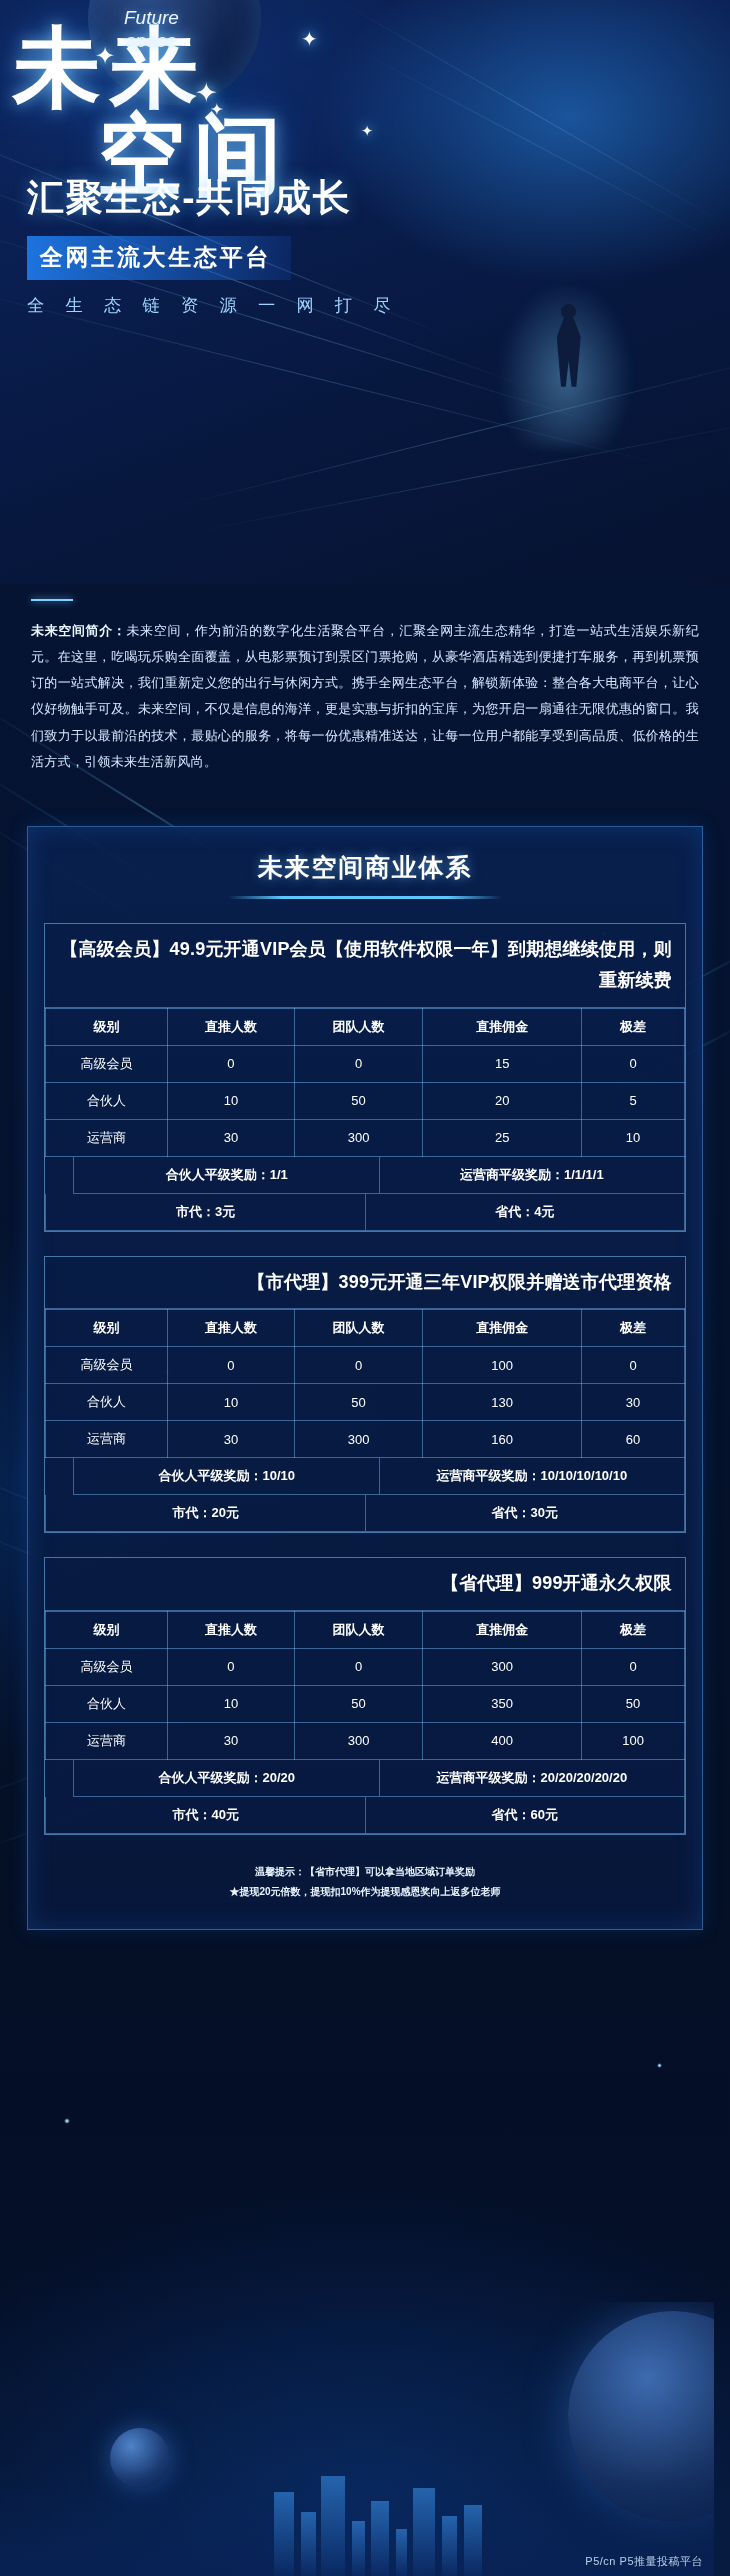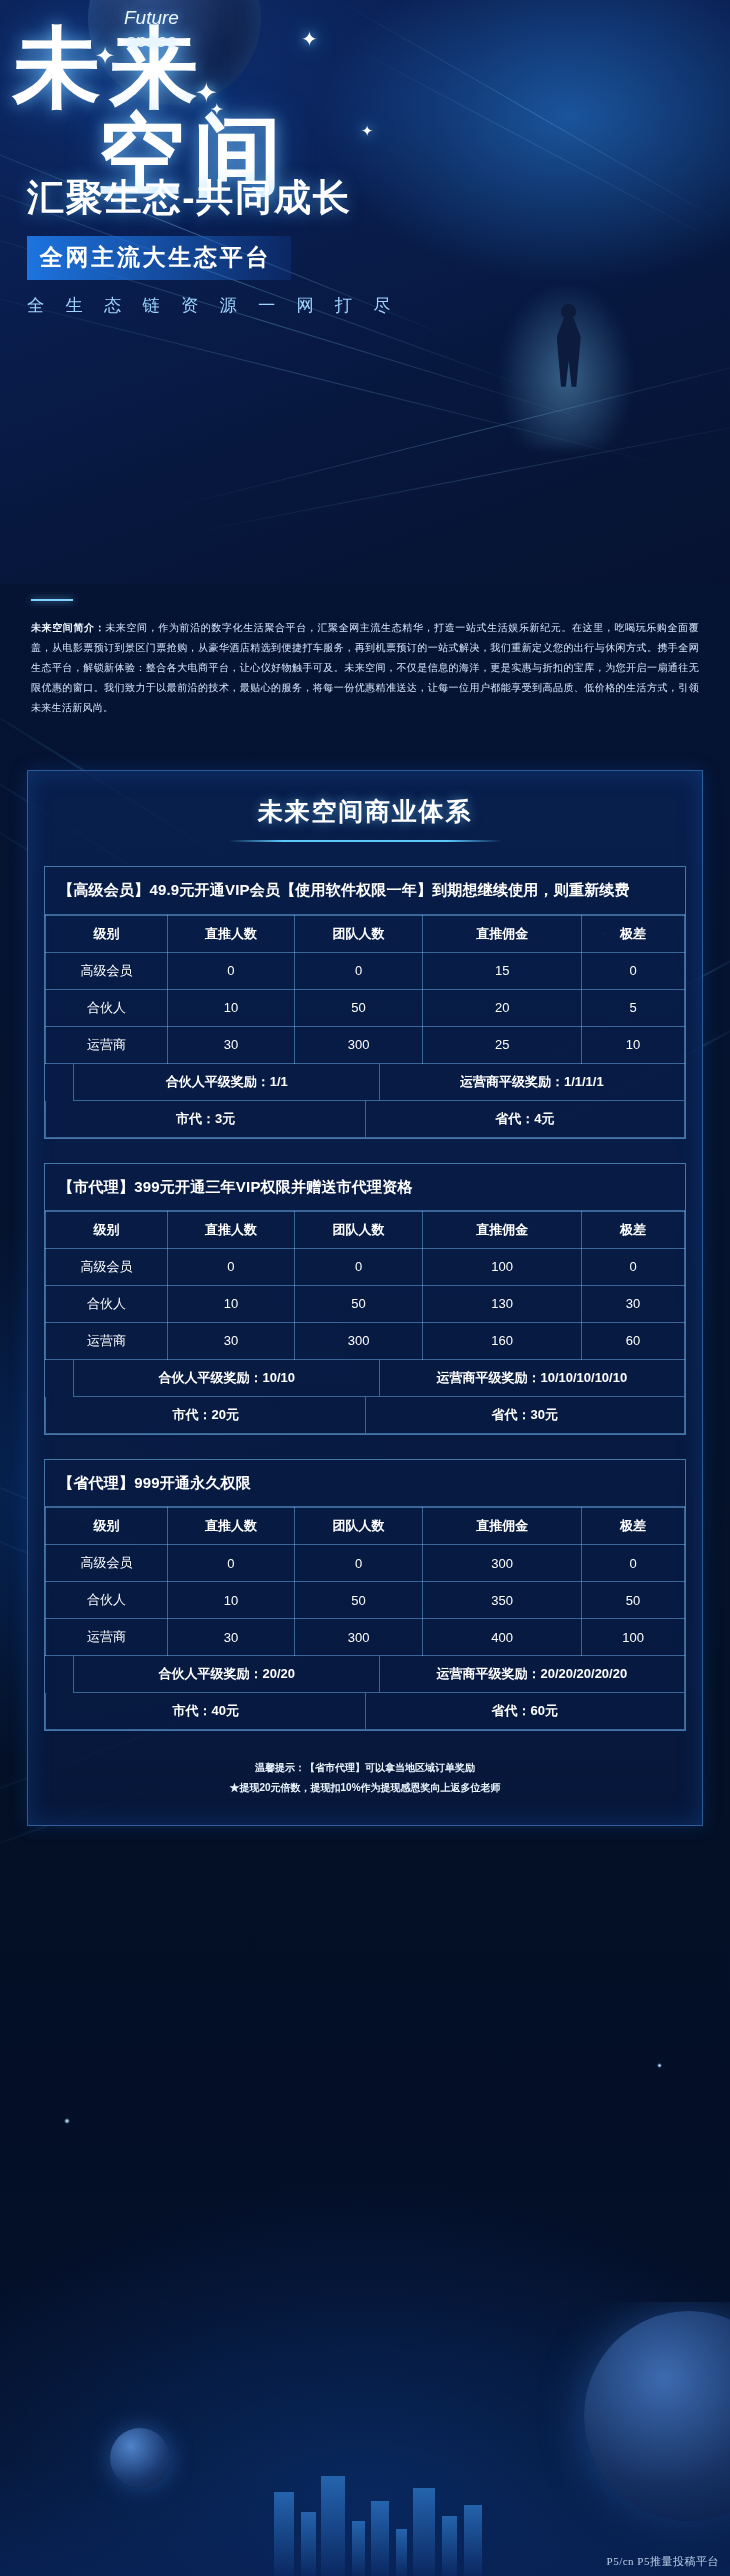--- a/index.html
+++ b/index.html
@@ -133,21 +133,21 @@
   .intro {
     position: relative;
     margin: 14.6px 31px 0 31px;
   }
   .intro .rule {
     width: 42px; height: 2.7px; background: #7fd2ff; margin-bottom: 16.4px;
     box-shadow: 0 0 7.3px rgba(120,210,255,.8);
   }
   .intro p {
     color: #d6e9ff;
-    font-size: 10px;
+    font-size: 13px;
     line-height: 2.02;
     text-align: justify;
     letter-spacing: 0.3px;
   }
   .intro .lead { color: #eaf5ff; font-weight: bold; }
 
   
   .card {
     position: relative;
     margin: 51px 27px 0 27px;
@@ -168,23 +168,23 @@
     width: 274px; height: 2.7px; margin: 12px auto 0 auto;
     background: linear-gradient(90deg, rgba(80,190,255,0), #5cc8ff 20%, #5cc8ff 80%, rgba(80,190,255,0));
   }
 
   .tier {
     margin-top: 24px;
     border: 0.9px solid rgba(120,195,255,.55);
     background: rgba(8,28,68,.55);
   }
   .tier-head {
-    text-align: left;
+    text-align: right;
     color: #ffffff;
-    font-size: 15px;
+    font-size: 18px;
     font-weight: bold;
     line-height: 1.75;
     padding: 10px 12.8px;
     border-bottom: 0.9px solid rgba(120,195,255,.45);
     letter-spacing: 0.2px;
   }
   table.grid {
     width: 100%;
     border-collapse: collapse;
     color: #ffffff;
@@ -240,24 +240,23 @@
     text-align: center;
     color: #eaf4ff;
     font-size: 10px;
     line-height: 2.0;
     font-weight: bold;
   }
 
   
   .footer {
     position: absolute;
-    left: 0; right: 0; bottom: 0;
+    left: 0; right: 16px; bottom: 0;
     height: 274px;
     overflow: hidden;
-    font-family: Liberation Serif, serif;
   }
   .fplanet-big {
     position: absolute; right: -64px; bottom: 55px;
     width: 210px; height: 210px; border-radius: 50%;
     background: radial-gradient(circle at 38% 32%, #3d6bb0, #173263 55%, #0b1a3d 100%);
     box-shadow: 0 0 46px rgba(70,150,255,.35);
   }
   .fplanet-small {
     position: absolute; left: 110px; bottom: 88px;
     width: 60px; height: 60px; border-radius: 50%;

